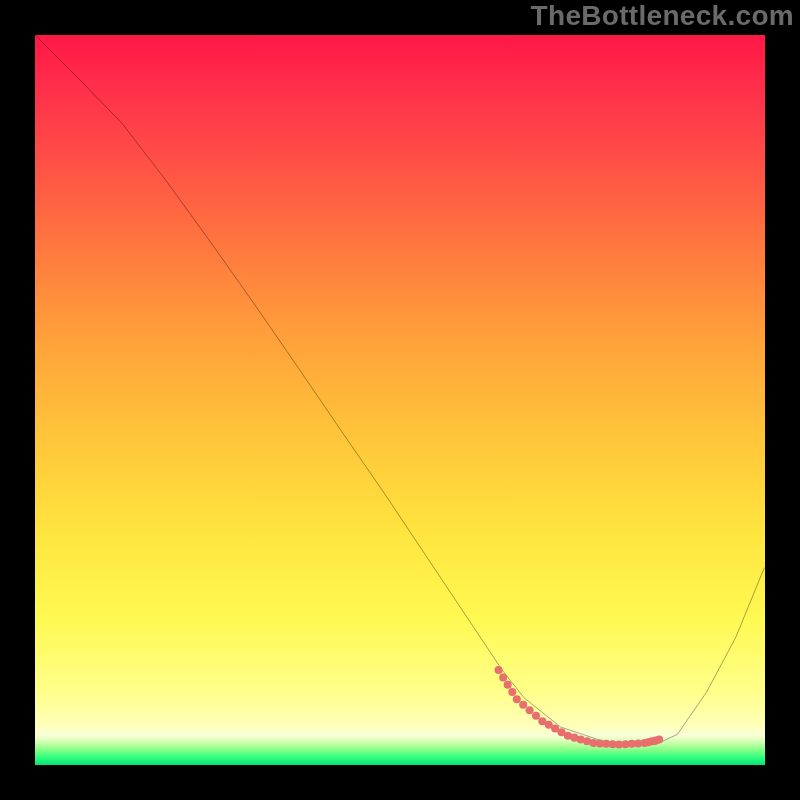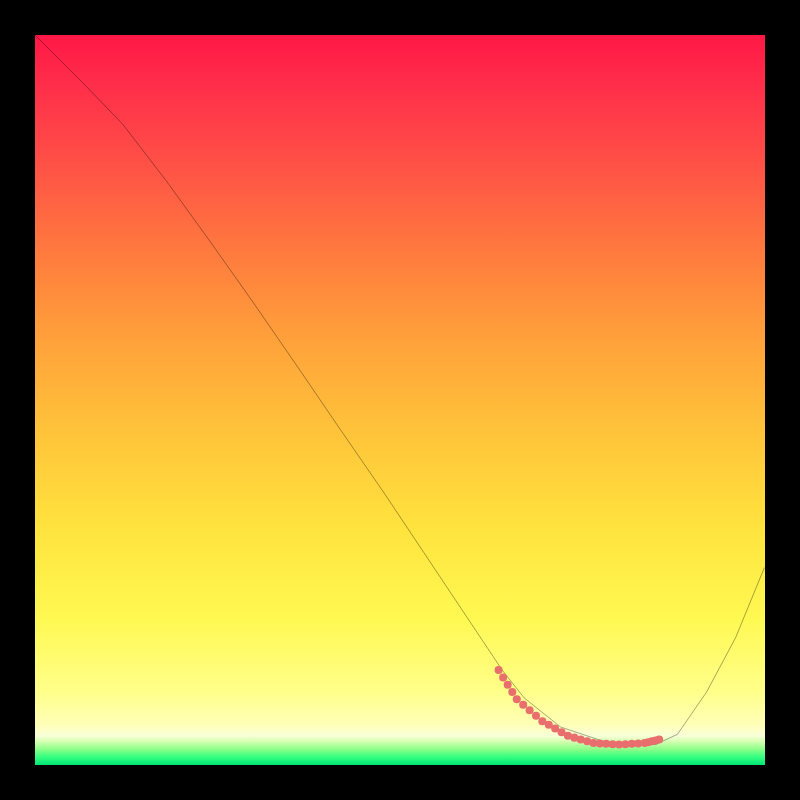--- a/index.html
+++ b/index.html
@@ -50,20 +50,21 @@
     left: 0;
     top: 0;
     width: 100%;
     height: 100%;
   }
 </style>
 </head>
 <body>
 
 <div class="frame">
+  <div class="watermark">TheBottleneck.com</div>
 
   <div class="plot">
     <svg class="gradient" viewBox="0 0 100 100" preserveAspectRatio="none">
       <defs>
         <linearGradient id="bg-grad" x1="0" y1="0" x2="0" y2="1">
             <stop offset="0.00%" stop-color="#ff1846"></stop>
             <stop offset="7.00%" stop-color="#ff2e4a"></stop>
             <stop offset="18.00%" stop-color="#ff5246"></stop>
             <stop offset="30.00%" stop-color="#ff7b3e"></stop>
             <stop offset="42.00%" stop-color="#ffa23a"></stop>

